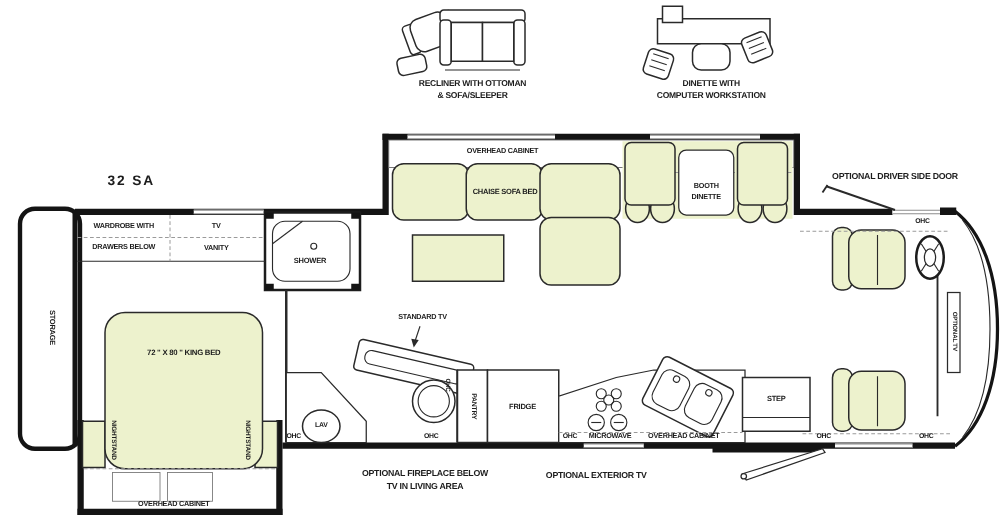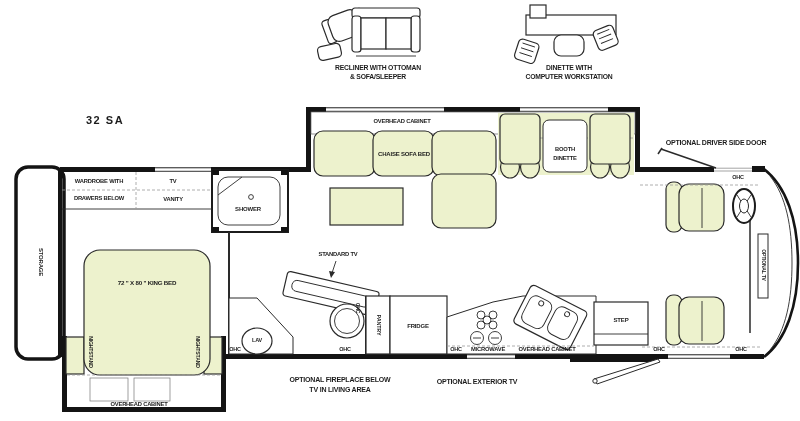--- a/index.html
+++ b/index.html
@@ -21,21 +21,21 @@
   .curve2{fill:none;stroke:#141414;stroke-width:2.6;}
   .dsh{fill:none;stroke:#9a9a9a;stroke-width:0.8;stroke-dasharray:3 2;}
   .winline{stroke:#666;stroke-width:0.6;}
   
   .lbl{position:absolute;transform:translate(-50%,-50%);white-space:nowrap;
        letter-spacing:-0.2px;line-height:1;}
   .vlbl{position:absolute;writing-mode:vertical-rl;transform:translate(-50%,-50%);
         white-space:nowrap;letter-spacing:-0.2px;line-height:1;}
   .stack{position:absolute;transform:translate(-50%,0);text-align:center;white-space:nowrap;
          letter-spacing:-0.2px;}
-  .title{position:absolute;font-size:11px;letter-spacing:1.5px;}
+  .title{position:absolute;font-size:11px;letter-spacing:1.5px;margin-top:25px;}
 </style>
 </head>
 <body>
 
 <div class="stage">
 
   <svg width="800" height="421" viewBox="0 0 800 421">
 
     <g>
       <g transform="translate(326,18) rotate(-20)">

